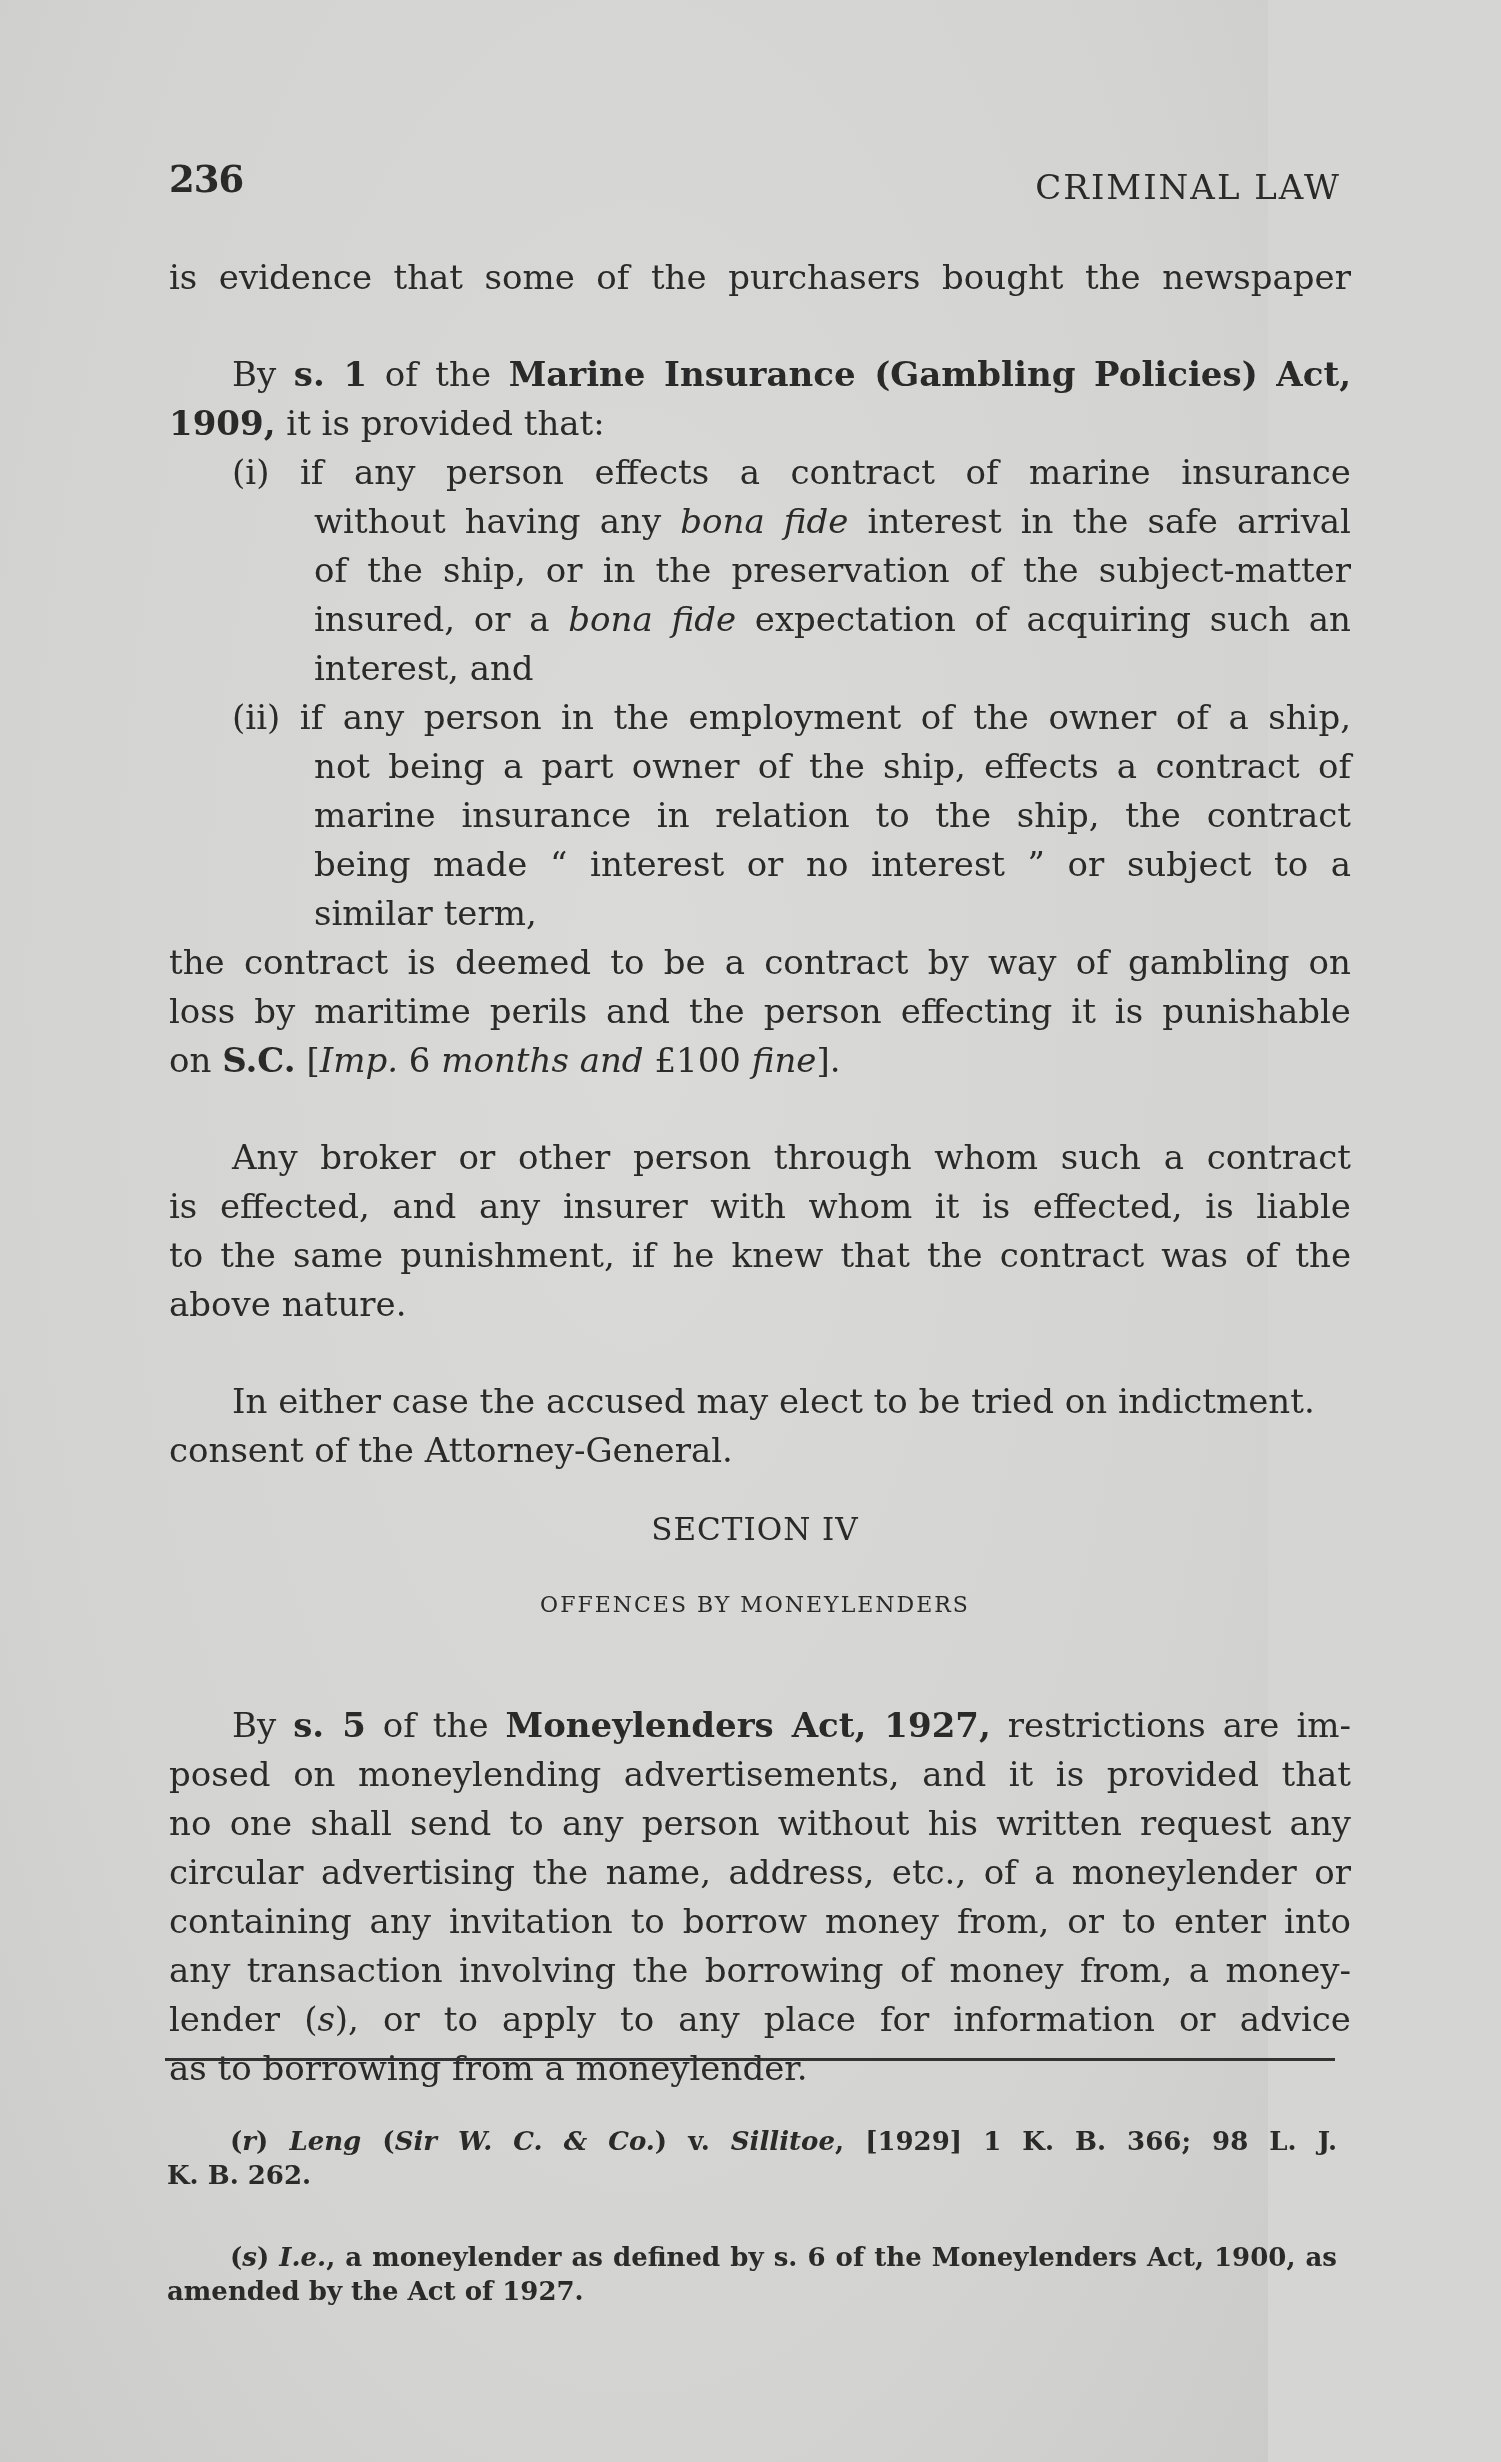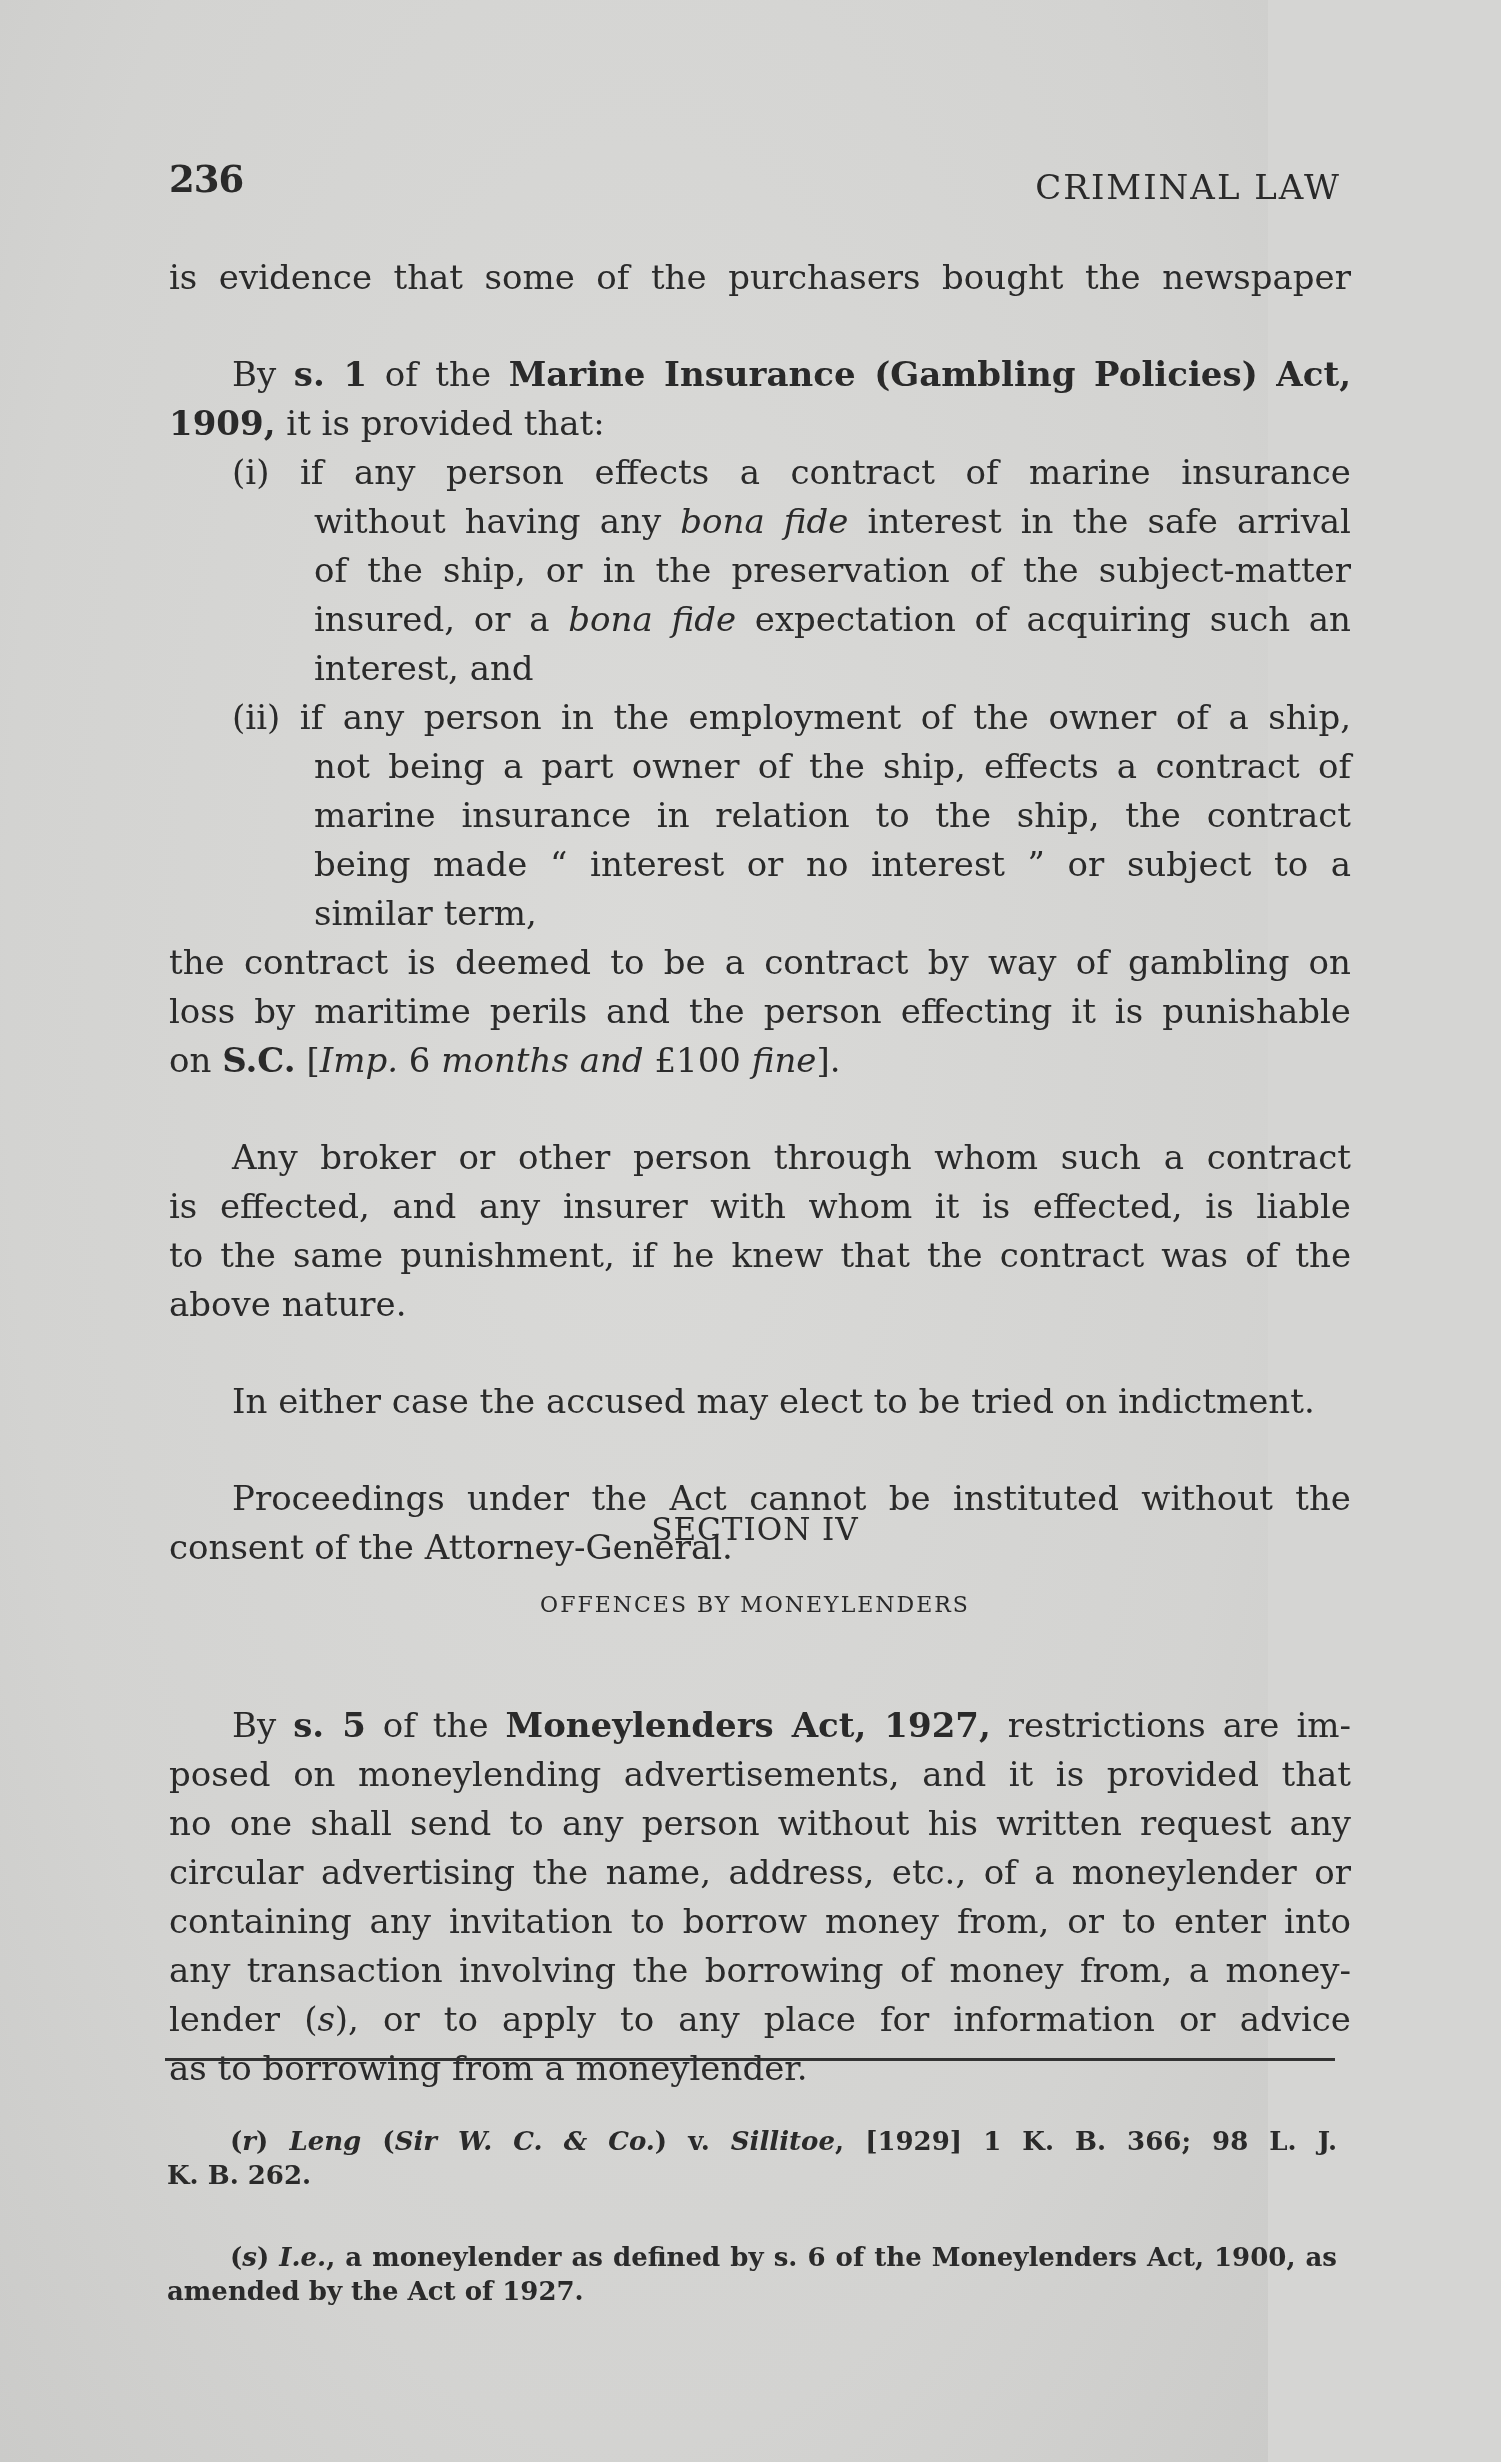--- a/index.html
+++ b/index.html
@@ -53,21 +53,20 @@
       <span class="ln hang">being made “ interest or no interest ” or subject to a</span>
       <span class="ln hang last">similar term,</span>
       <span class="ln">the contract is deemed to be a contract by way of gambling on</span>
       <span class="ln">loss by maritime perils and the person effecting it is punishable</span>
       <span class="ln last">on <b>S.C.</b> [<i>Imp.</i> 6 <i>months and</i> £100 <i>fine</i>].</span>
       <span class="ln ind1">Any broker or other person through whom such a contract</span>
       <span class="ln">is effected, and any insurer with whom it is effected, is liable</span>
       <span class="ln">to the same punishment, if he knew that the contract was of the</span>
       <span class="ln last">above nature.</span>
       <span class="ln ind1 last">In either case the accused may elect to be tried on indictment.</span>
-      <span class="ln ind1">Proceedings under the Act cannot be instituted without the</span>
       <span class="ln last">consent of the Attorney-General.</span>
     </div>
 
   <div class="center sec">SECTION IV</div>
   <div class="center sub">OFFENCES BY MONEYLENDERS</div>
 
   <div class="text" id="body-bottom" style="top:1653px;">
       <span class="ln ind1">By <b>s. 5</b> of the <b>Moneylenders Act, 1927,</b> restrictions are im-</span>
       <span class="ln">posed on moneylending advertisements, and it is provided that</span>
       <span class="ln">no one shall send to any person without his written request any</span>

